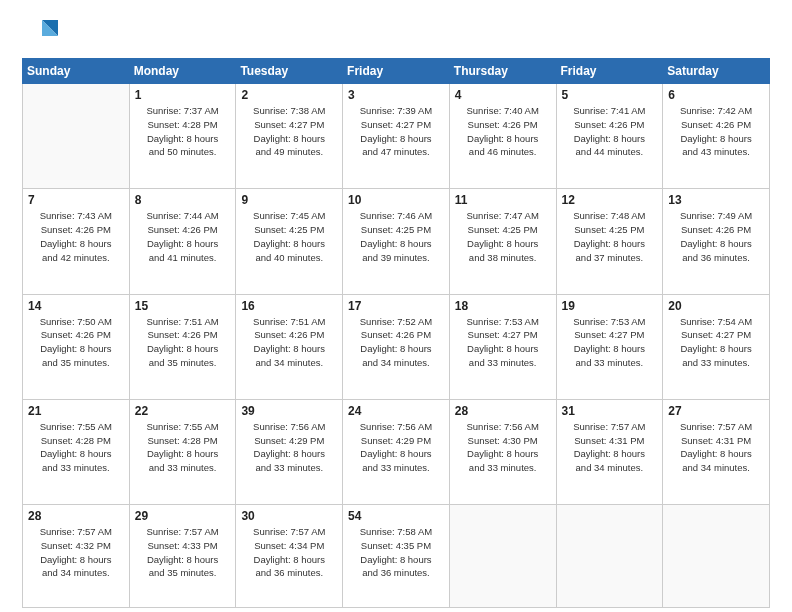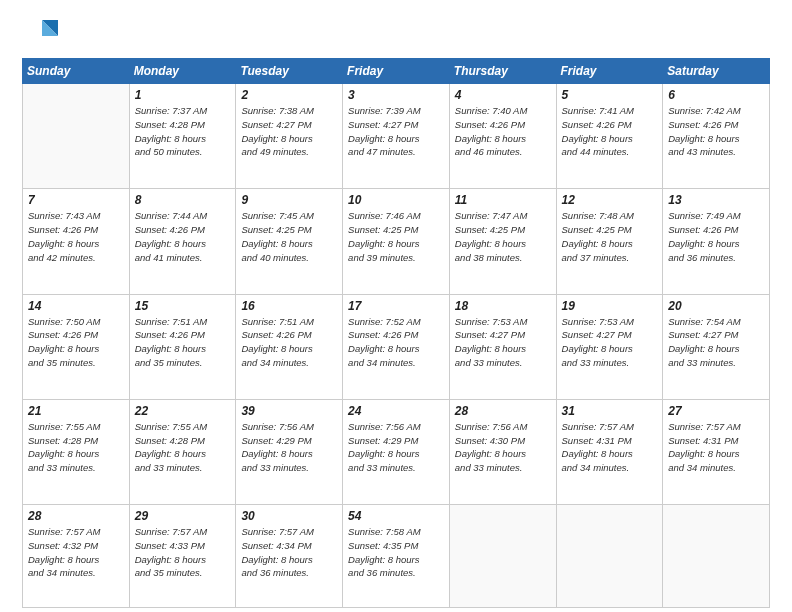--- a/index.html
+++ b/index.html
@@ -9,21 +9,20 @@
       font-family: Arial, sans-serif;
       background: #fff;
       overflow: hidden;
     }
     .page {
       width: 792px;
       height: 612px;
       padding: 18px 22px 4px 22px;
       display: flex;
       flex-direction: column;
-      font-style: italic;
     }
     .header {
       display: flex;
       justify-content: space-between;
       align-items: flex-start;
       margin-bottom: 10px;
     }
     .logo {
       display: flex;
       align-items: center;
@@ -85,20 +84,21 @@
       font-size: 12px;
       font-weight: bold;
       color: #222;
       display: block;
       margin-bottom: 2px;
     }
     .day-info {
       font-size: 9.5px;
       color: #333;
       line-height: 1.45;
+      text-align: center;
     }
     .last-row td {
       height: 68px;
     }
   </style>
 </head>
 <body>
 
 <div class="page">
   <div class="header">

